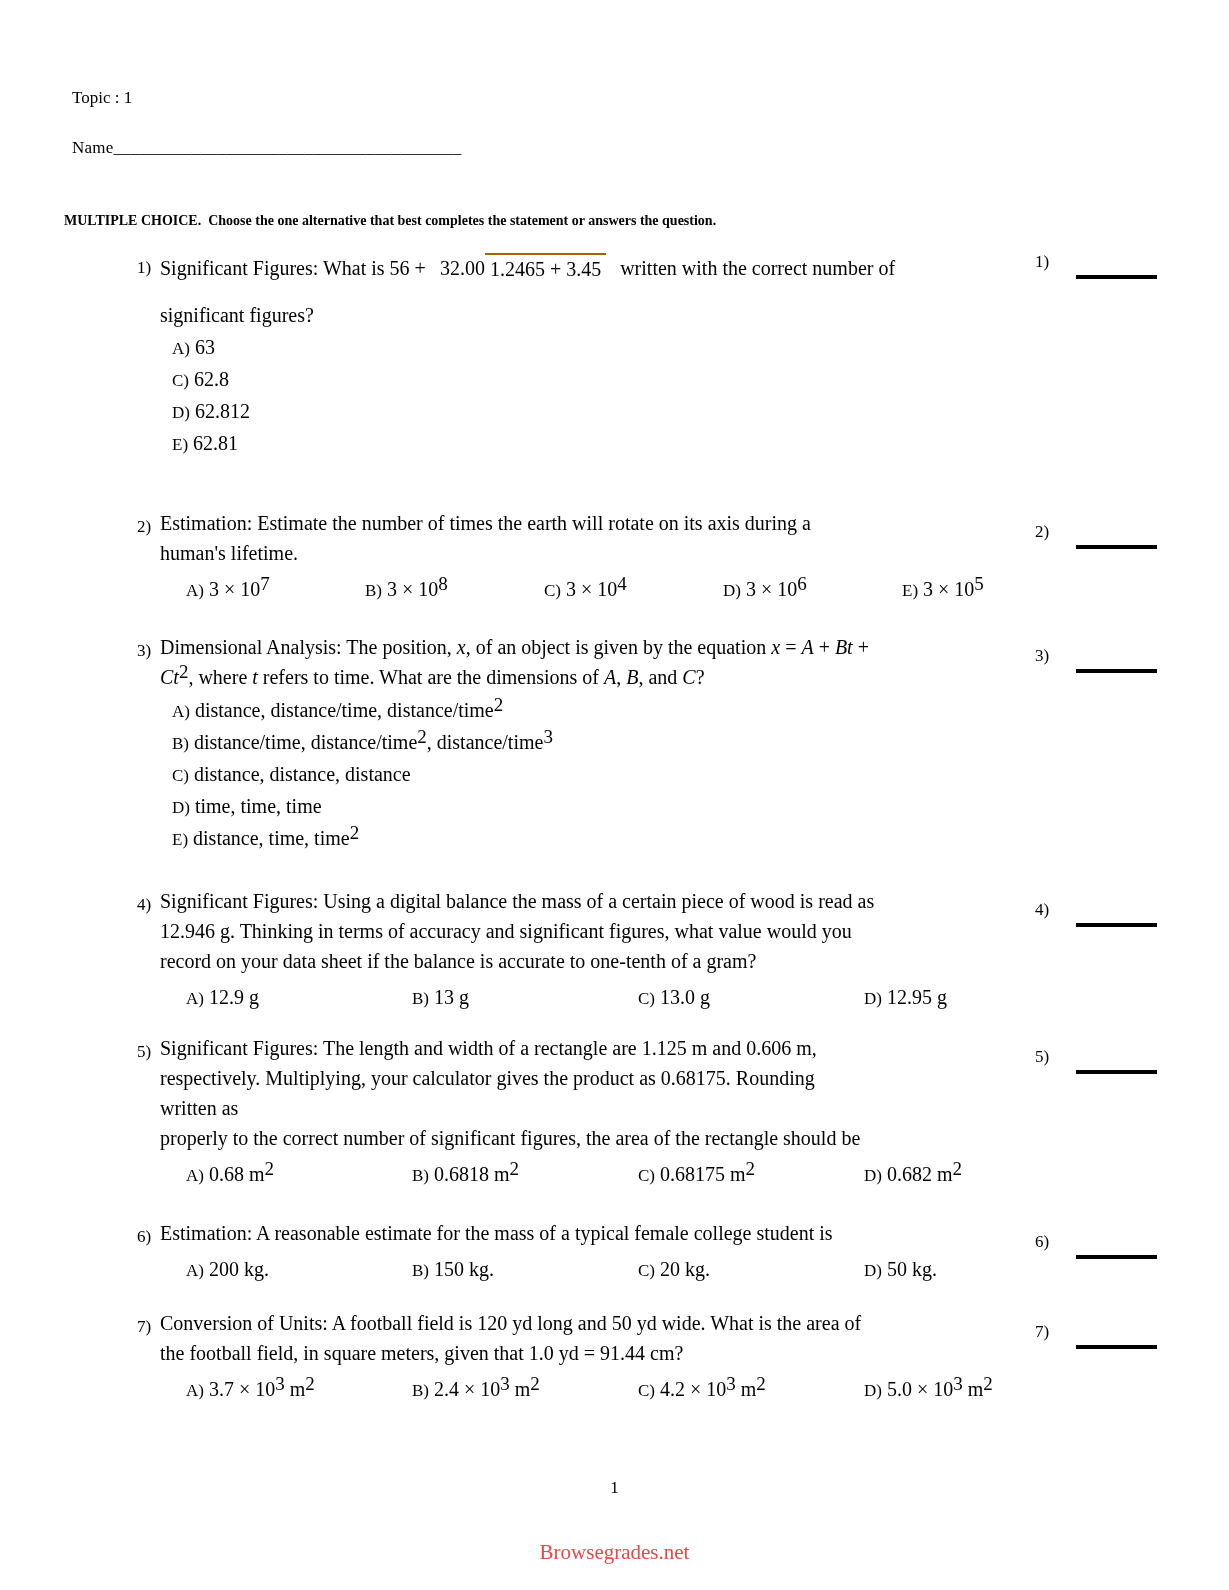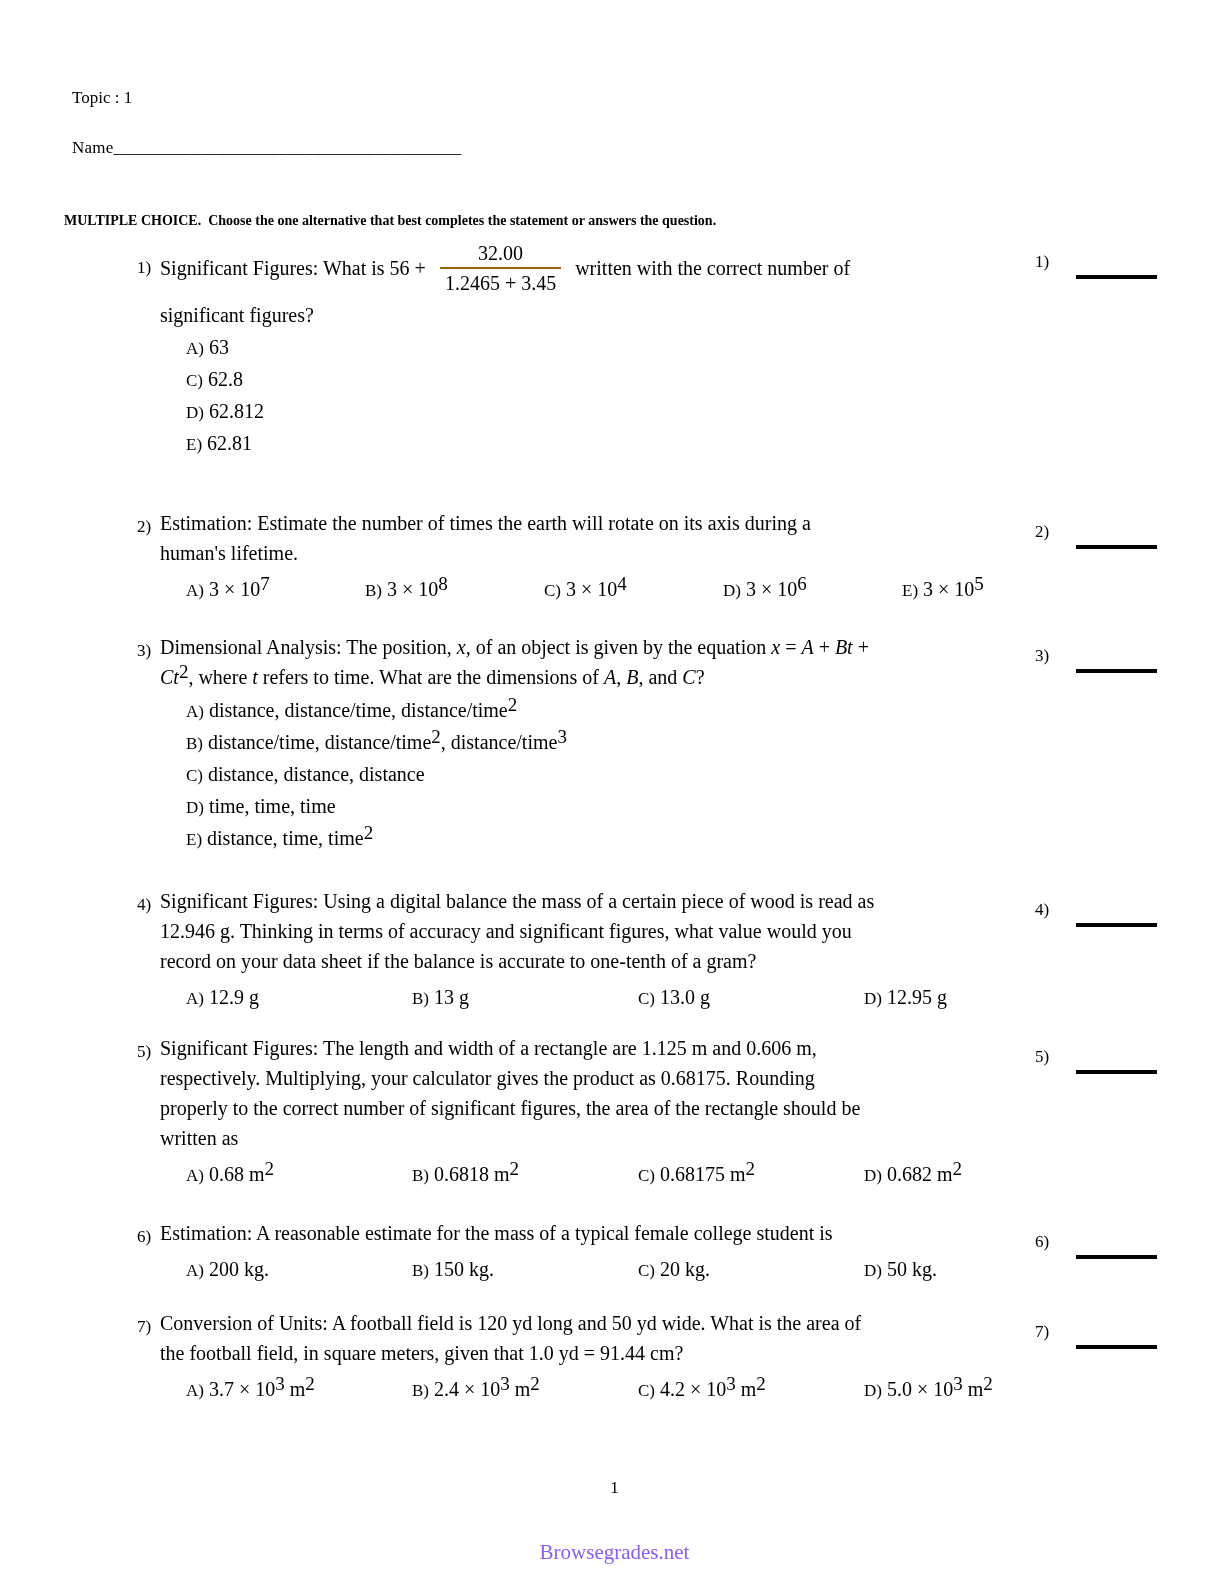--- a/index.html
+++ b/index.html
@@ -16,37 +16,37 @@
   .instructions{
     position:absolute;left:64px;top:213px;width:1000px;
     font-size:14px;font-weight:bold;white-space:pre-wrap;
   }
   .question{position:absolute;left:0;width:1229px;}
   .q-num{position:absolute;left:137px;top:9px;font-size:17px;}
   .q-num.tall{top:22px;}
   .q-body{margin-left:160px;width:880px;font-size:20px;line-height:30px;}
   .q-line{white-space:pre-wrap;}
   .frac-line{display:flex;align-items:center;height:64px;white-space:pre;}
-  .fraction{display:inline-flex;flex-direction:column;align-items:center;margin:0 9px;line-height:28px;}
+  .fraction{display:inline-flex;flex-direction:row;align-items:center;margin:0 9px;line-height:28px;}
   .frac-den{border-top:2px solid #a16207;padding:0 5px;}
-  .choices-block{margin-left:26px;margin-top:2px;}
+  .choices-block{margin-left:12px;margin-top:2px;}
   .choices-block .choice{line-height:30px;}
   .choices-block.wide .choice{line-height:31px;}
   .choice-label{font-size:17px;}
   .choice-row{display:flex;margin-left:26px;margin-top:6px;line-height:30px;}
   .choice-row.cols5 .choice{width:179px;}
   .choice-row.cols4 .choice{width:226px;}
   .choice-row .choice:last-child{width:auto;}
   .sup{position:relative;top:-0.3em;font-size:0.95em;}
   .answer-slot{position:absolute;left:1035px;top:14px;font-size:17px;}
   .answer-slot.tall{top:16px;}
   .answer-line{position:absolute;left:41px;top:23px;width:81px;height:4px;background:#000;}
   .page-number{position:absolute;left:0;top:1478px;width:1229px;text-align:center;font-size:17px;}
   .footer-link{position:absolute;left:0;top:1540px;width:1229px;text-align:center;font-size:21px;}
-  .footer-link a{color:#8b5cf6;text-decoration:none;}
+  .footer-link a{color:#ef4444;text-decoration:none;}
   i{font-style:italic;}
 </style>
 </head>
 <body>
 
 <div class="page">
 
   <div class="topic">Topic : 1</div>
 
   <div class="name-row"><span>Name</span><span>________________________________________</span></div>
@@ -114,22 +114,22 @@
       </div>
     </div>
     <div class="answer-slot"><span>4)</span><div class="answer-line"></div></div>
   </div>
 
   <div class="question" style="top:1033px;">
     <span class="q-num">5)</span>
     <div class="q-body">
       <div class="q-line">Significant Figures: The length and width of a rectangle are 1.125 m and 0.606 m,</div>
       <div class="q-line">respectively. Multiplying, your calculator gives the product as 0.68175. Rounding</div>
+      <div class="q-line">written as</div>
       <div class="q-line">properly to the correct number of significant figures, the area of the rectangle should be</div>
-      <div class="q-line">written as</div>
       <div class="choice-row cols4">
         <span class="choice"><span class="choice-label">A)</span> <span>0.68 m<span class="sup">2</span></span></span>
         <span class="choice"><span class="choice-label">B)</span> <span>0.6818 m<span class="sup">2</span></span></span>
         <span class="choice"><span class="choice-label">C)</span> <span>0.68175 m<span class="sup">2</span></span></span>
         <span class="choice"><span class="choice-label">D)</span> <span>0.682 m<span class="sup">2</span></span></span>
       </div>
     </div>
     <div class="answer-slot"><span>5)</span><div class="answer-line"></div></div>
   </div>
 

